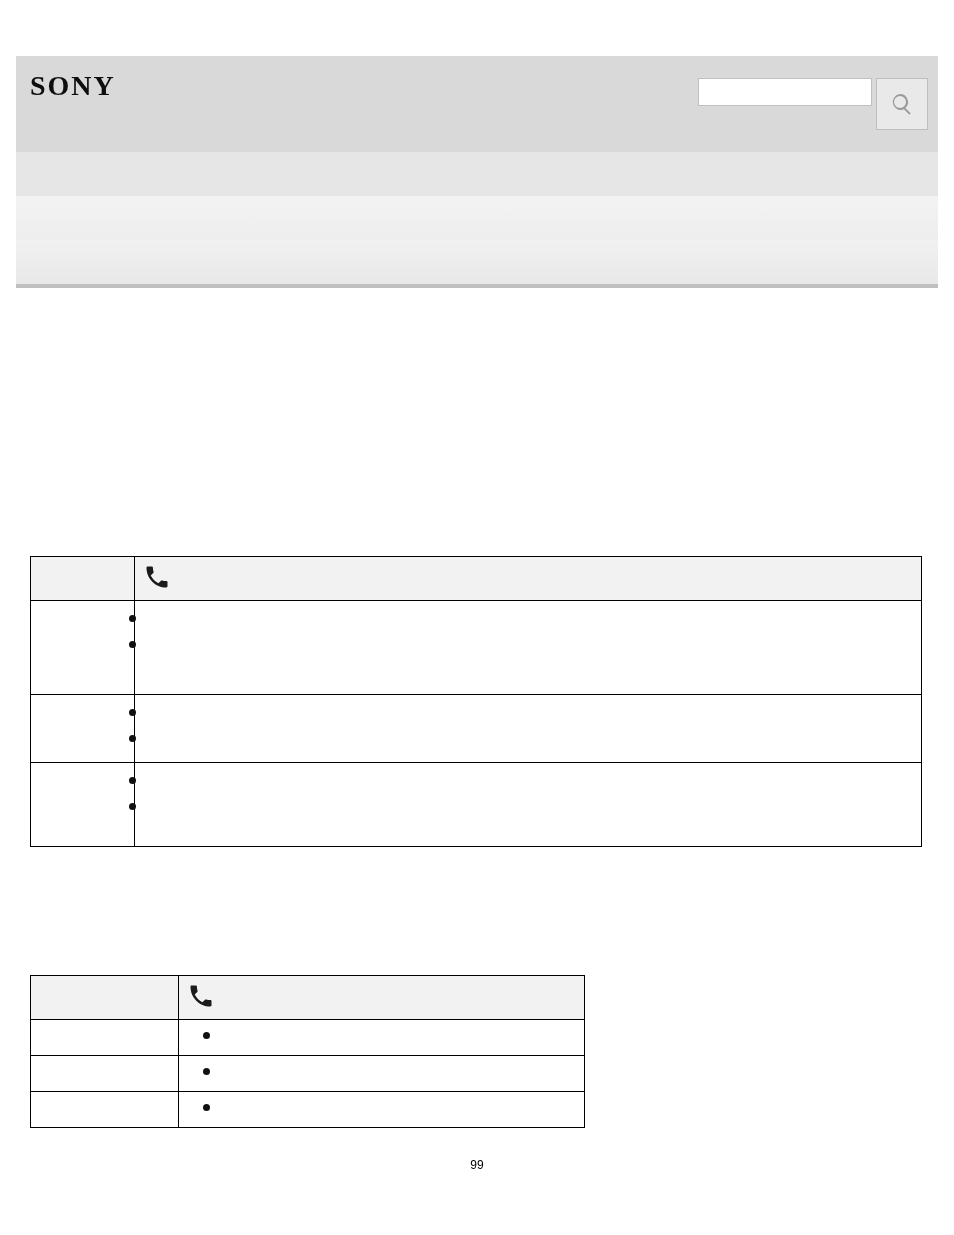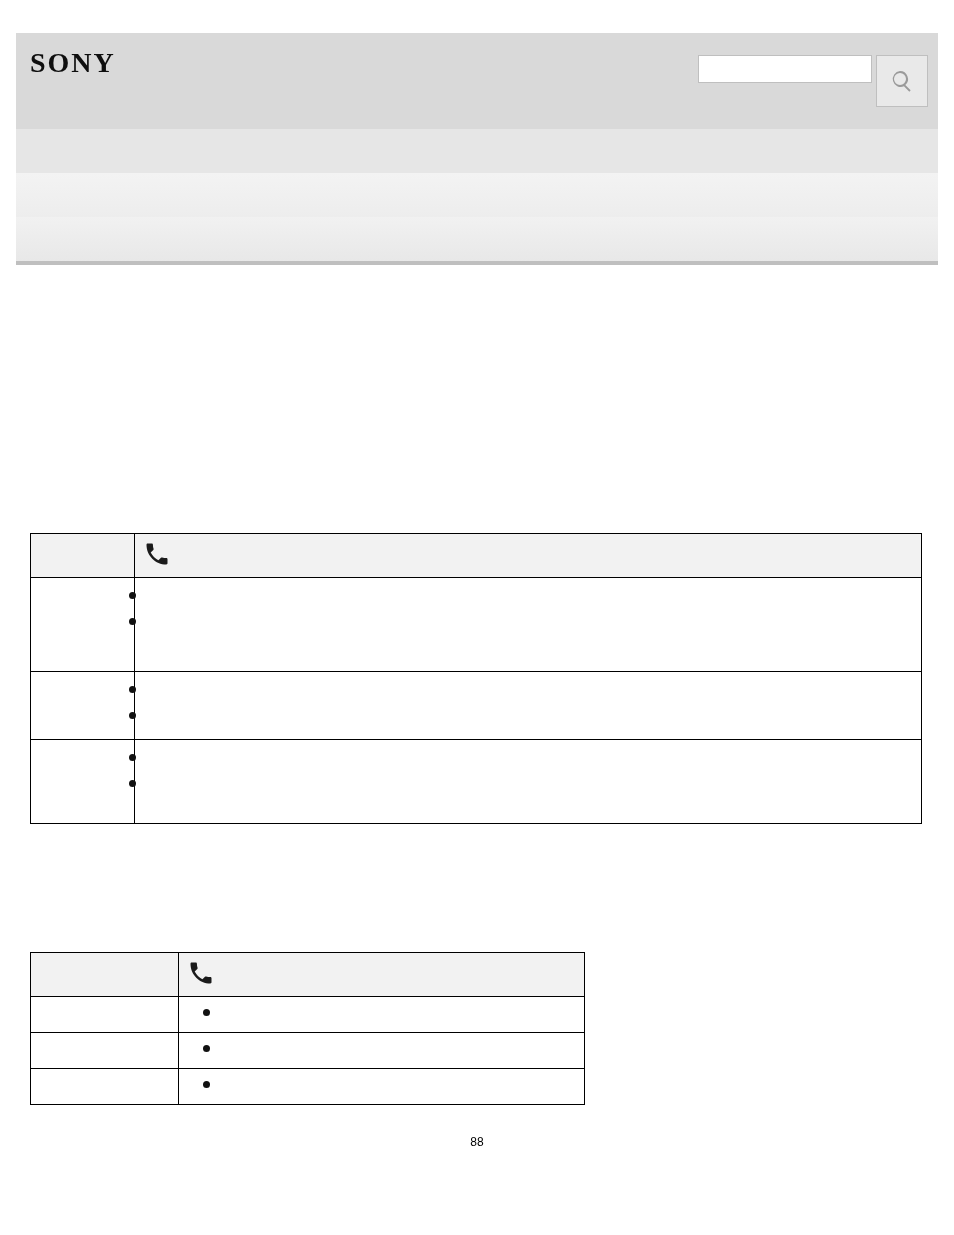--- a/index.html
+++ b/index.html
@@ -1,20 +1,20 @@
 <!DOCTYPE html>
 <html><head>
 <meta charset="utf-8">
 <style>
   * { box-sizing: border-box; margin: 0; padding: 0; }
   html, body { width: 954px; font-family: Arial, Helvetica, sans-serif; background: #fff; }
   .page { width: 954px; }
 
   
-  .band-top { background: #d9d9d9; height: 96px; position: relative; margin: 33px 16px 0 16px; }
+  .band-top { background: #d9d9d9; height: 96px; position: relative; margin: 56px 16px 0 16px; }
   .logo { position: absolute; left: 14px; top: 14px; font-family: "Times New Roman", serif; font-weight: 900; font-size: 28px; letter-spacing: 2px; text-transform: uppercase; color: #0e0e0e; }
   .search-area { position: absolute; right: 10px; top: 22px; display: flex; align-items: stretch; height: 52px; }
   .search-input { width: 174px; height: 28px; border: 1px solid #bfbfbf; background: #fff; padding: 2px 6px; font-size: 13px; align-self: flex-start; }
   .search-btn { width: 52px; height: 52px; margin-left: 4px; border: 1px solid #bfbfbf; background: #e9e9e9; display: flex; align-items: center; justify-content: center; cursor: pointer; }
   .search-btn svg { width: 24px; height: 24px; fill: #9a9a9a; }
 
   .band-mid { background: #e6e6e6; height: 44px; margin: 0 16px; }
 
   .grad1 { height: 44px; margin: 0 16px; background: linear-gradient(#f3f3f3, #ededed); }
   .grad2 { height: 44px; margin: 0 16px; background: linear-gradient(#f1f1f1, #e8e8e8); }
@@ -151,15 +151,15 @@
         <td class="c1"></td>
         <td class="c2">
           <ul class="dots">
                 <li></li>
               </ul>
         </td>
       </tr>
     </tbody>
       </table>
 
-    <div class="pageno">88</div>
+    <div class="pageno">99</div>
   </div>
 </div>
 
 </body></html>

